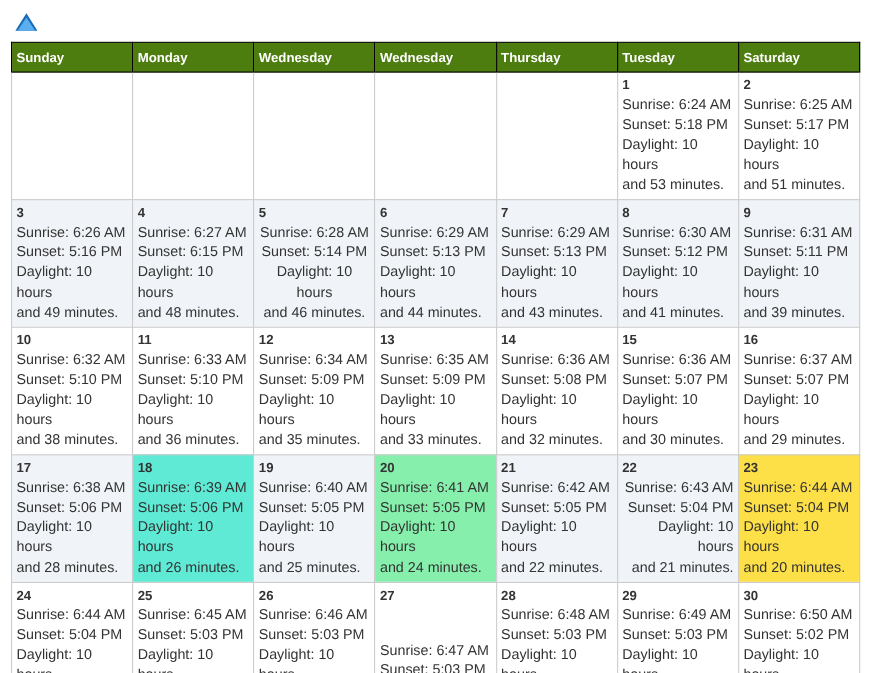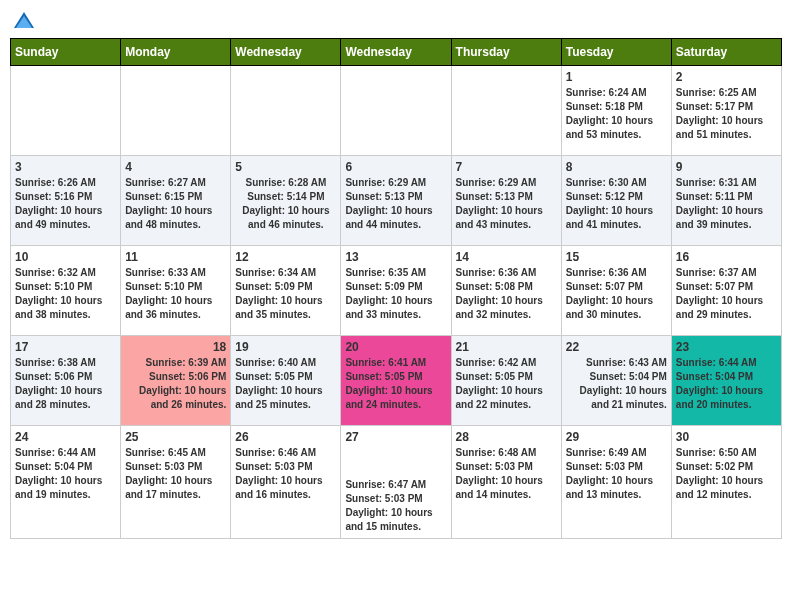--- a/index.html
+++ b/index.html
@@ -78,24 +78,23 @@
     .calendar tr:nth-child(even) td {
       background: #f5f5f5;
     }
     .day-num {
       font-size: 12px;
       font-weight: bold;
       display: block;
       margin-bottom: 2px;
     }
     .day-info {
-      font-size: 10px;
+      font-size: 13px;
       line-height: 1.4;
       color: #333;
-      font-weight: bold;
     }
     .empty {
       background: #fff !important;
     }
   </style>
 </head>
 <body>
 
 <div class="header">
   <div class="logo">
@@ -251,56 +250,56 @@
         </td>
       </tr>
       <tr>
         <td style="background: rgb(240, 244, 248);">
           <span class="day-num">17</span>
           <div class="day-info" style="white-space: pre-line;">Sunrise: 6:38 AM
 Sunset: 5:06 PM
 Daylight: 10 hours
 and 28 minutes.</div>
         </td>
-        <td style="background: #fca5a5; text-align: right;">
+        <td style="background: #5eead4;">
           <span class="day-num">18</span>
           <div class="day-info" style="white-space: pre-line;">Sunrise: 6:39 AM
 Sunset: 5:06 PM
 Daylight: 10 hours
 and 26 minutes.</div>
         </td>
         <td style="background: rgb(240, 244, 248);">
           <span class="day-num">19</span>
           <div class="day-info" style="white-space: pre-line;">Sunrise: 6:40 AM
 Sunset: 5:05 PM
 Daylight: 10 hours
 and 25 minutes.</div>
         </td>
-        <td style="background: #ec4899;">
+        <td style="background: #86efac;">
           <span class="day-num">20</span>
           <div class="day-info" style="white-space: pre-line;">Sunrise: 6:41 AM
 Sunset: 5:05 PM
 Daylight: 10 hours
 and 24 minutes.</div>
         </td>
         <td style="background: rgb(240, 244, 248);">
           <span class="day-num">21</span>
           <div class="day-info" style="white-space: pre-line;">Sunrise: 6:42 AM
 Sunset: 5:05 PM
 Daylight: 10 hours
 and 22 minutes.</div>
         </td>
         <td style="background: rgb(240, 244, 248); margin-left: 20px;">
           <span class="day-num">22</span>
           <div class="day-info" style="white-space: pre-line; text-align: right;">Sunrise: 6:43 AM
 Sunset: 5:04 PM
 Daylight: 10 hours
 and 21 minutes.</div>
         </td>
-        <td style="background: #14b8a6;">
+        <td style="background: #fde047;">
           <span class="day-num">23</span>
           <div class="day-info" style="white-space: pre-line;">Sunrise: 6:44 AM
 Sunset: 5:04 PM
 Daylight: 10 hours
 and 20 minutes.</div>
         </td>
       </tr>
       <tr>
         <td>
           <span class="day-num">24</span>

